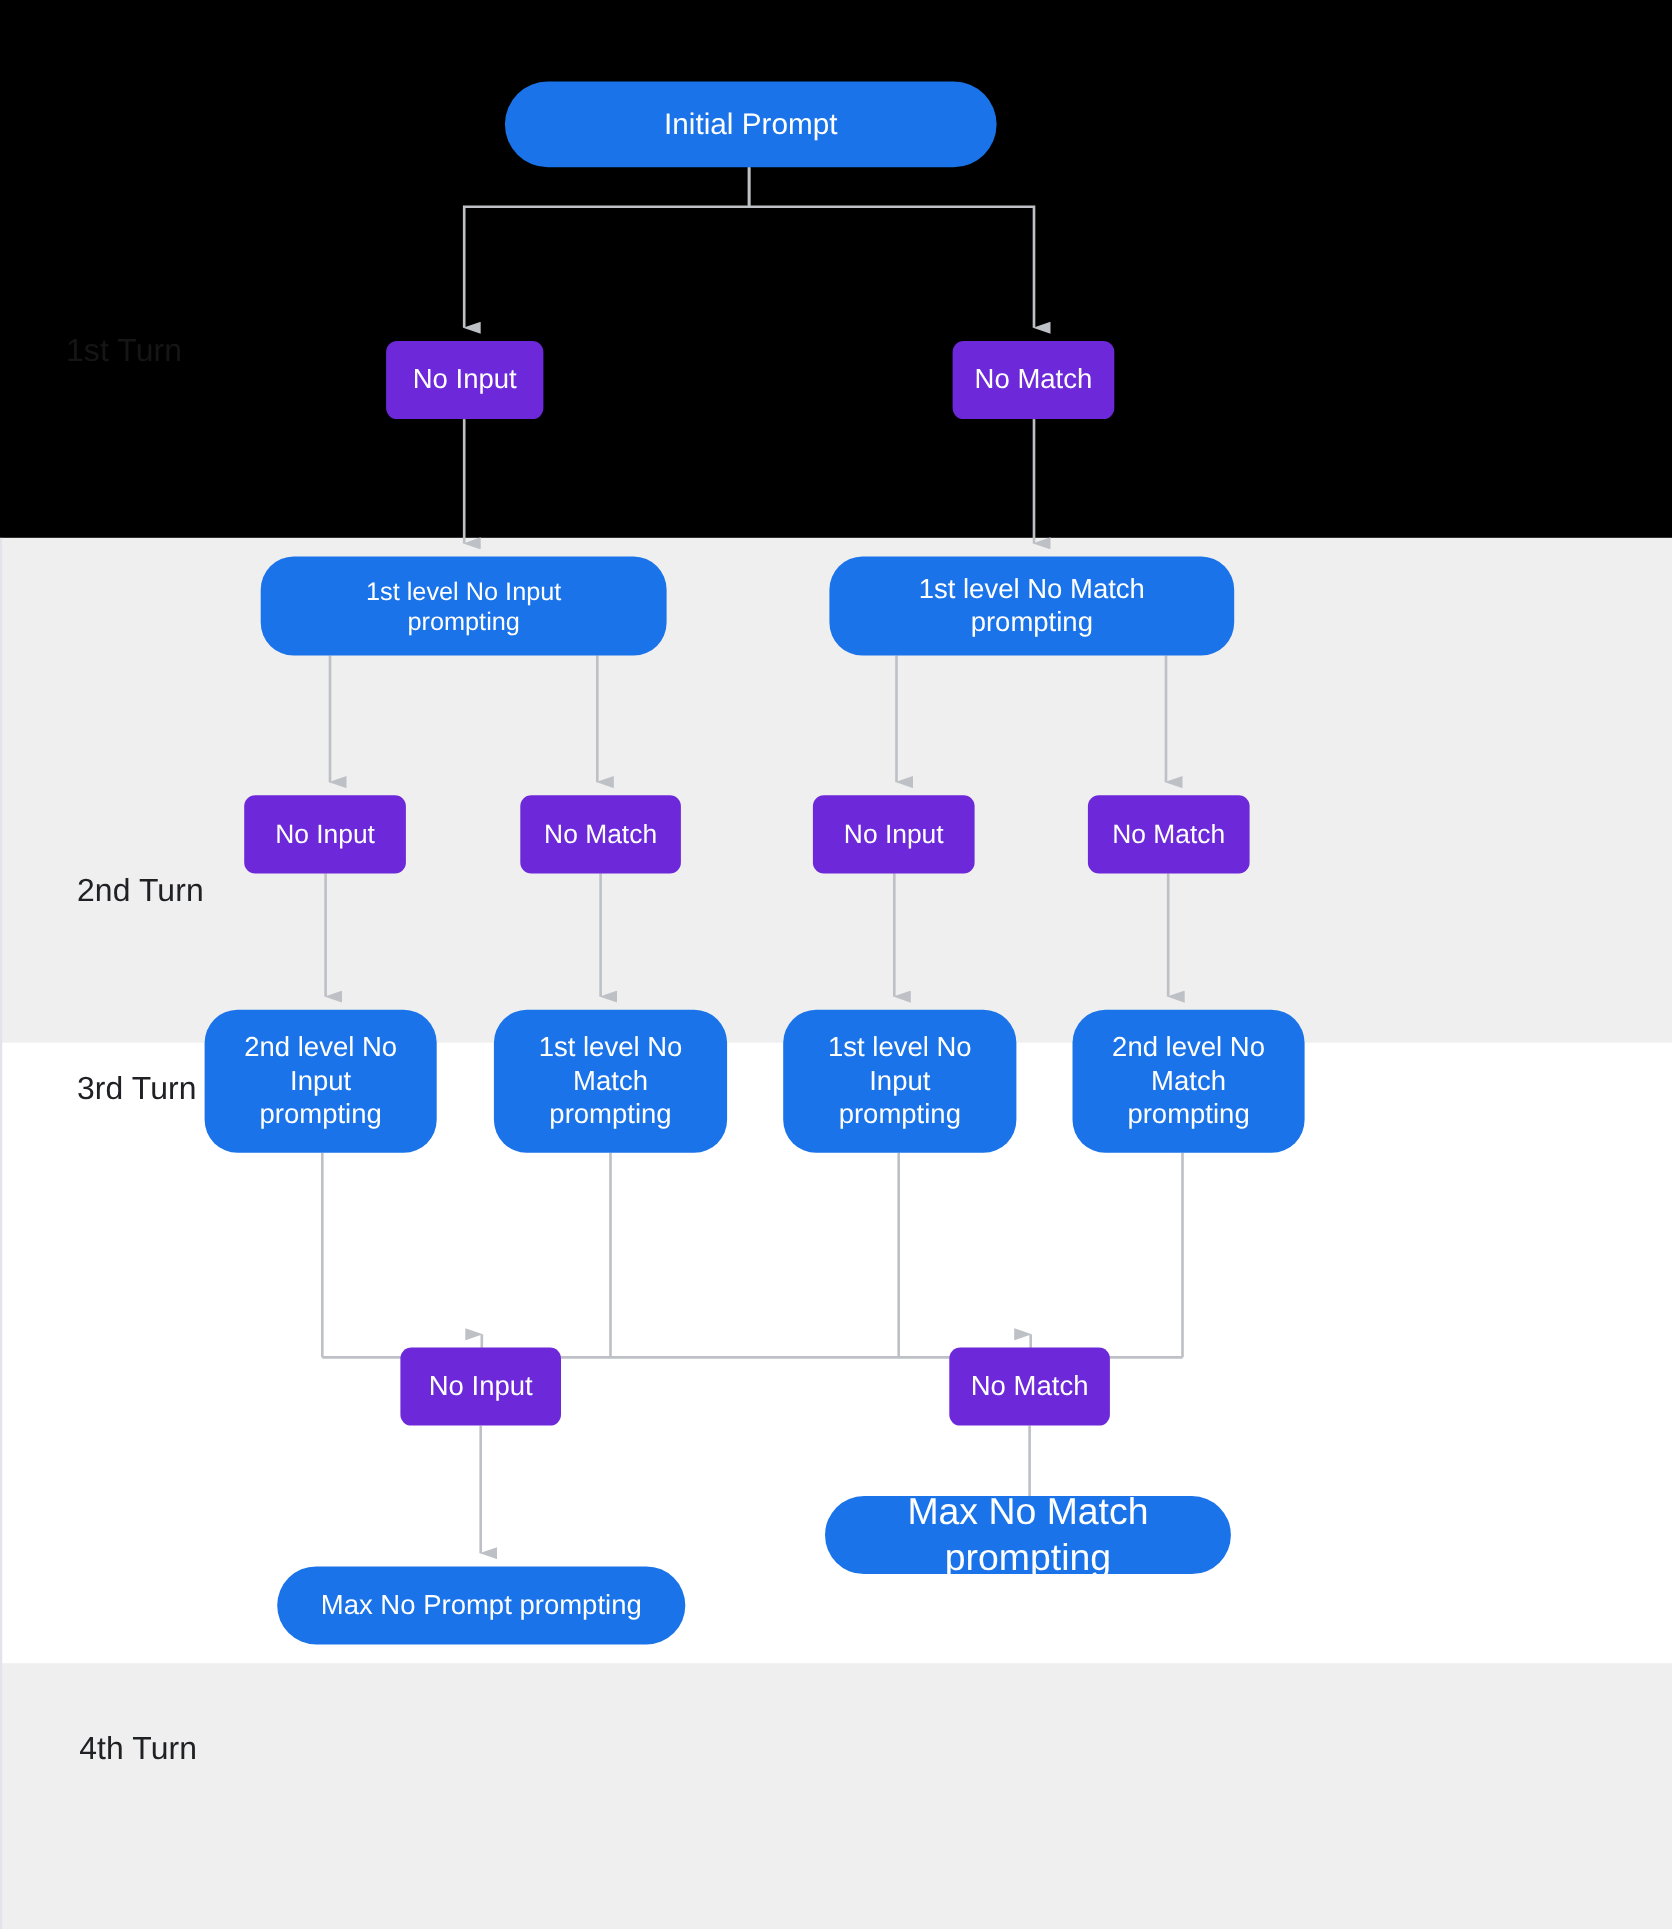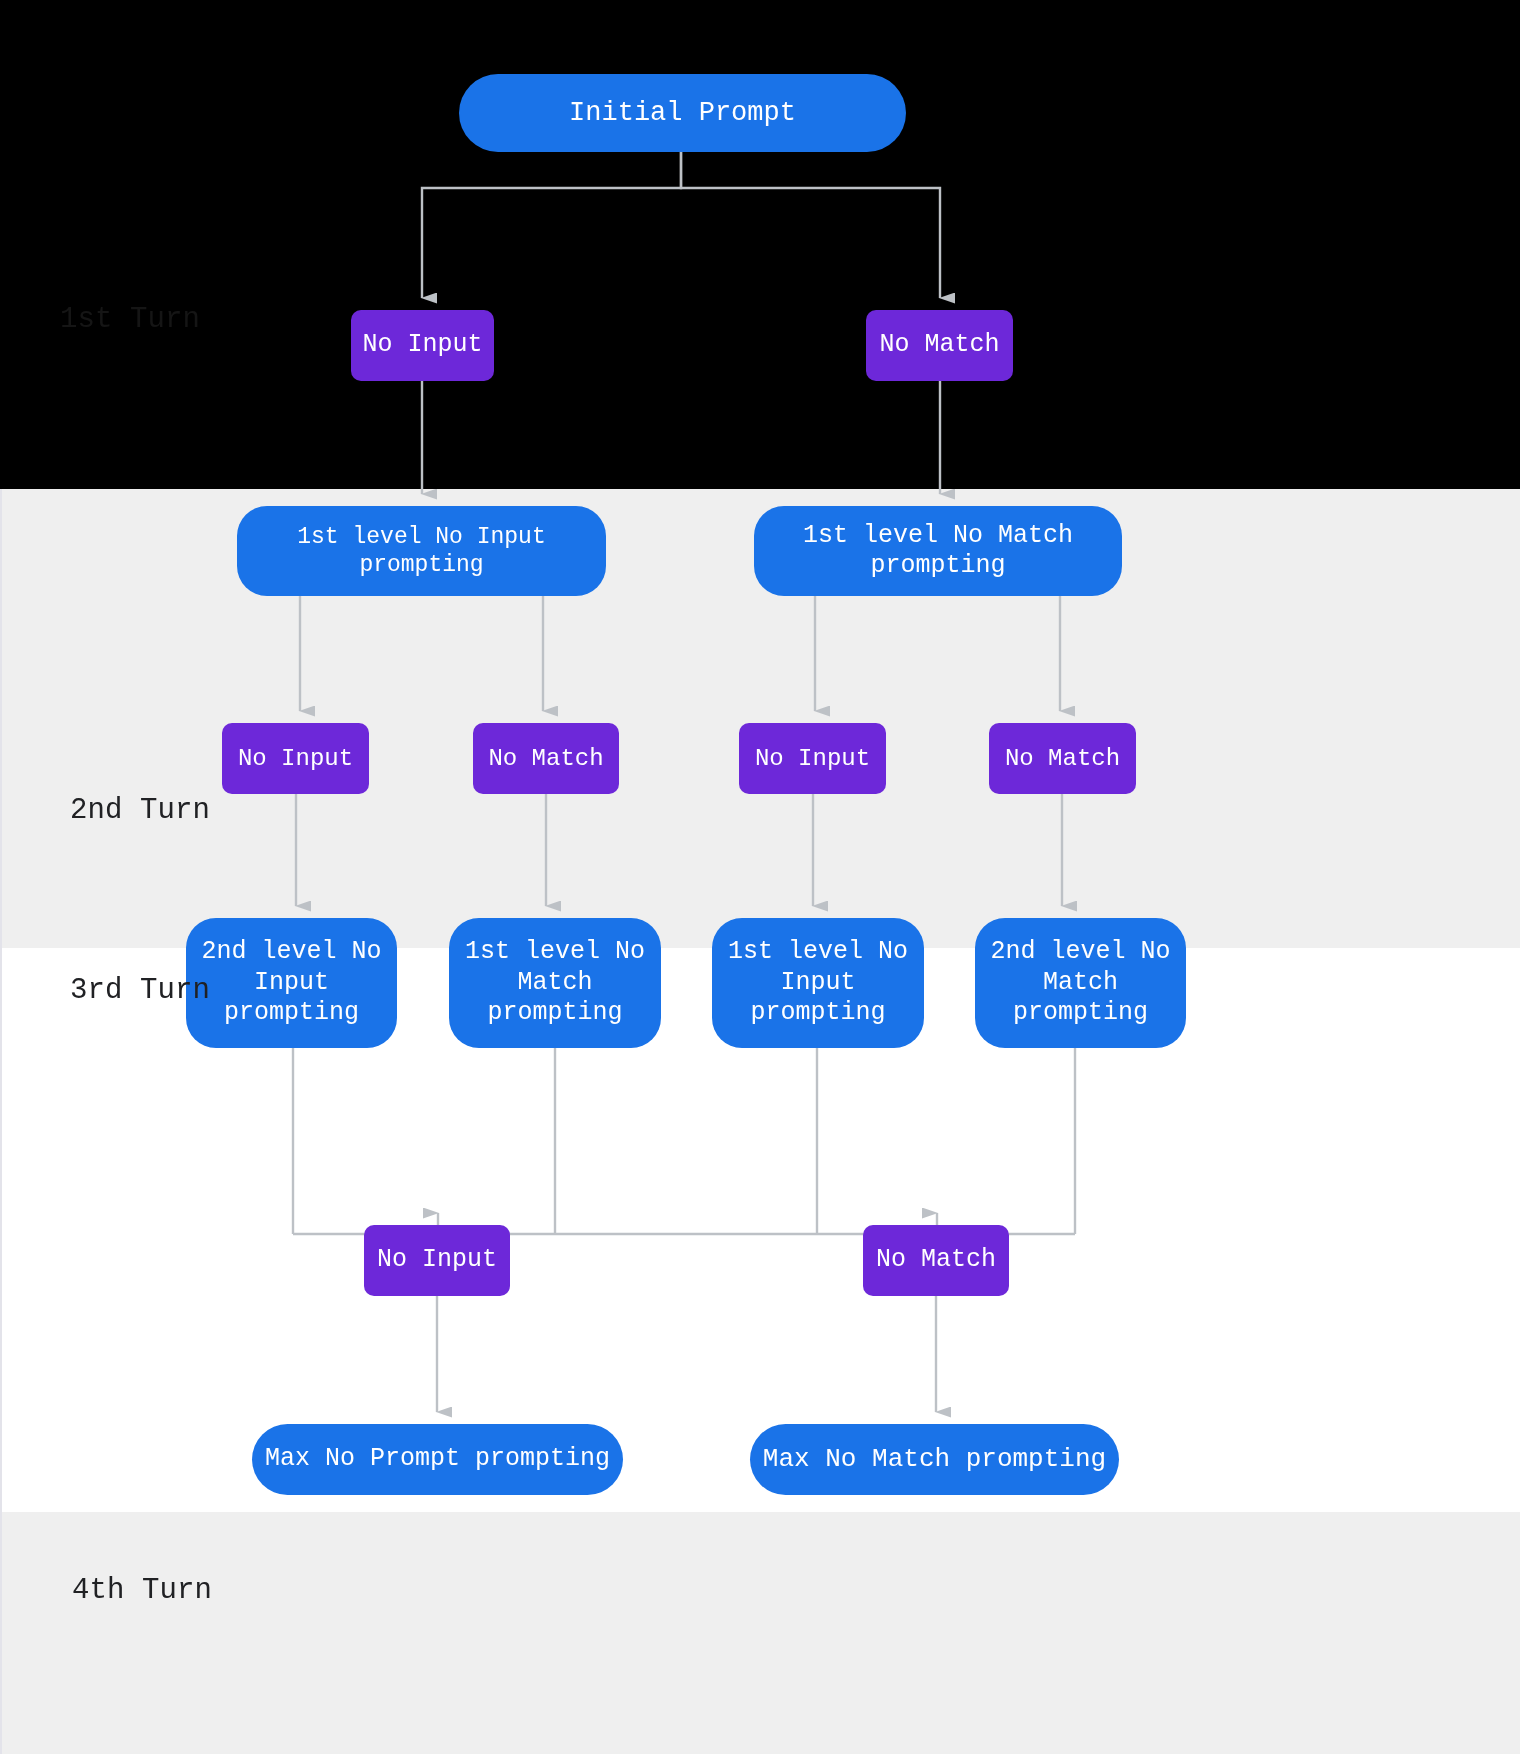--- a/index.html
+++ b/index.html
@@ -6,21 +6,21 @@
   html, body {
     margin: 0;
     padding: 0;
     background: #ffffff;
   }
   #stage {
     position: relative;
     width: 1520px;
     height: 1754px;
     overflow: hidden;
-    font-family: Liberation Mono, monospace;
+    font-family: Liberation Sans, sans-serif;
     background: #ffffff;
   }
 
   
   .band {
     position: absolute;
     left: 0;
     width: 1520px;
   }
   .band-1 { top: 0;    height: 489px;  background: #000000; }
@@ -167,21 +167,21 @@
       </div>
       <div class="node green" style="left: 364px; top: 1225px; width: 146px; height: 71px; font-size: 25px;">
         <span class="node-label">No Input</span>
       </div>
       <div class="node green" style="left: 863px; top: 1225px; width: 146px; height: 71px; font-size: 25px;">
         <span class="node-label">No Match</span>
       </div>
       <div class="node blue pill" style="left: 252px; top: 1424px; width: 371px; height: 71px; font-size: 25px;">
         <span class="node-label">Max No Prompt prompting</span>
       </div>
-      <div class="node blue pill" style="left: 750px; top: 1424px; width: 369px; height: 71px; font-size: 26px; justify-content: center;">
+      <div class="node blue pill" style="left: 750px; top: 1360px; width: 369px; height: 71px; font-size: 34px; justify-content: center;">
         <span class="node-label">Max No Match prompting</span>
       </div>
     </div>
   <div id="labels-layer">
       <div class="turn-label on-dark" style="left: 60px; top: 303px;">1st Turn</div>
       <div class="turn-label" style="left: 70px; top: 774px; margin-top: 20px;">2nd Turn</div>
       <div class="turn-label" style="left: 70px; top: 974px;">3rd Turn</div>
       <div class="turn-label" style="left: 72px; top: 1574px;">4th Turn</div>
     </div>
 

